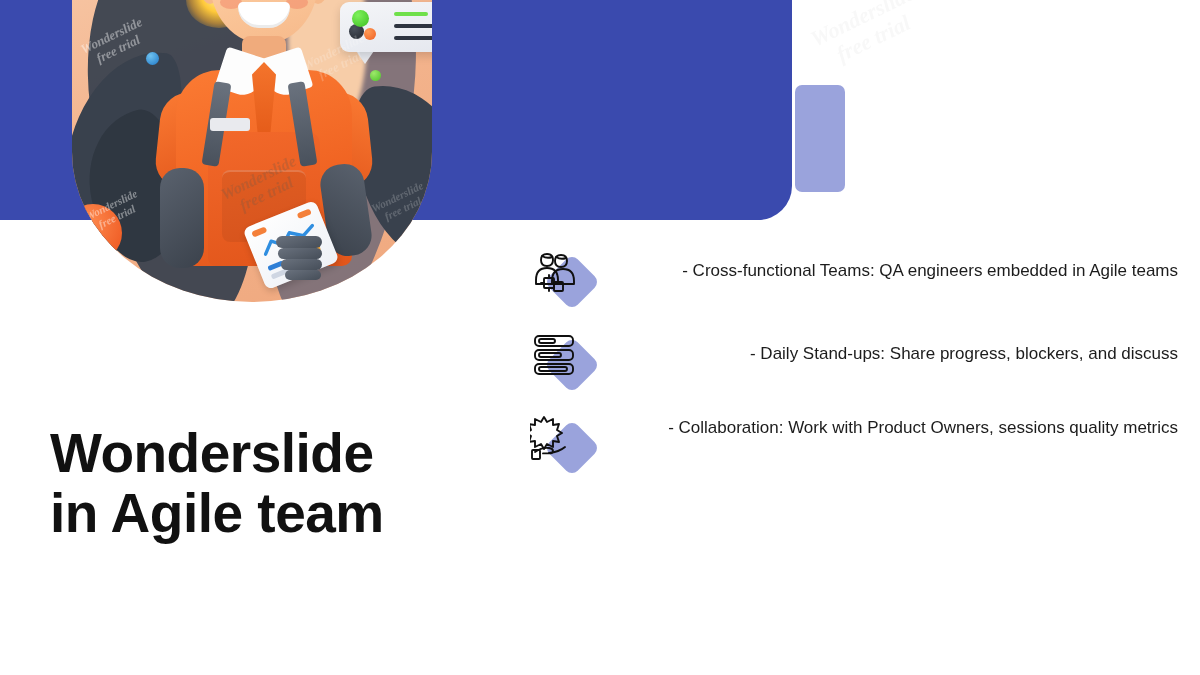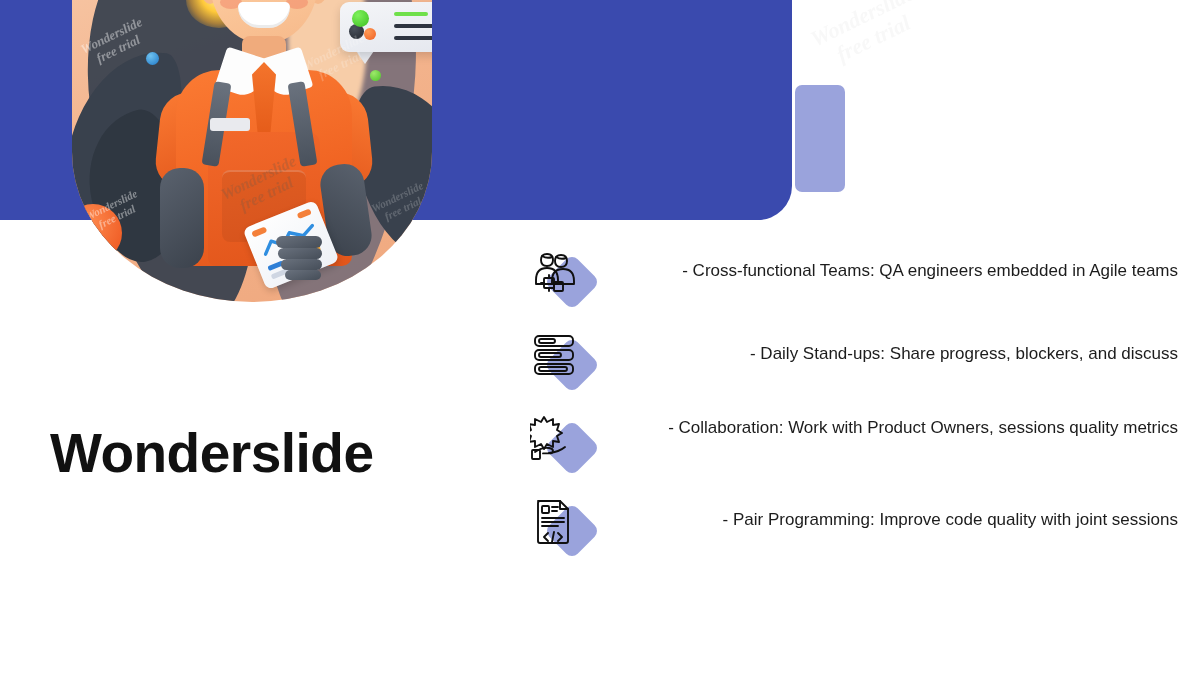--- a/index.html
+++ b/index.html
@@ -397,20 +397,21 @@
       </div>
     </div>
   </div>
 
   <div class="wm" style="left:812px; top:2px; color:rgba(150,150,160,.07); font-size:22px; z-index:2;">
     <span>Wonderslide</span><br><span>free trial</span>
   </div>
 
   <div class="title">
     <div>Wonderslide</div>
+    <div>in Agile team</div>
   </div>
 
   <div class="bullets">
 
     <div class="bullet-row">
       <div class="bullet-icon">
         <div class="icon-shadow"></div>
         <svg class="icon-glyph" viewBox="0 0 50 50">
           <g fill="none" stroke="#101010" stroke-width="1.9" stroke-linejoin="round" stroke-linecap="round">
             <path d="M11 12 q0-6 6-6 q6 0 6 6 q0 6-6 6 q-6 0-6-6 Z"></path>
@@ -453,32 +454,16 @@
             <path d="M14 3 l3 5 l6 -3 l0 6 l6 -1 l-2 6 l5 3 l-5 3 l2 6 l-6 -1 l0 6 l-6 -3 l-3 5 l-3 -5 l-6 3 l0 -6 l-6 1 l2 -6 l-5 -3 l5 -3 l-2 -6 l6 1 l0 -6 l6 3 Z"></path>
             <path d="M5 38 q7 -5 14 -4 q4 .6 4 3 q0 2.4 -4 2.4 h-6"></path>
             <rect x="2" y="36" width="8" height="9" rx="1"></rect>
             <path d="M19 39 q10 -1 16 -6"></path>
           </g>
         </svg>
       </div>
       <div class="bullet-text">- Collaboration: Work with Product Owners, sessions quality metrics</div>
     </div>
 
-    <div class="bullet-row">
-      <div class="bullet-icon">
-        <div class="icon-shadow"></div>
-        <svg class="icon-glyph" viewBox="0 0 50 50">
-          <g fill="none" stroke="#101010" stroke-width="1.9" stroke-linejoin="round" stroke-linecap="round">
-            <path d="M8 4 h22 l8 8 v32 q0 2 -2 2 H10 q-2 0 -2 -2 V6 q0 -2 2 -2 Z"></path>
-            <path d="M30 4 v8 h8"></path>
-            <rect x="12" y="9" width="7" height="7" rx="1"></rect>
-            <path d="M22 10 h6 M22 14 h5"></path>
-            <path d="M12 21 h22 M12 25 h22 M12 29 h16"></path>
-            <path d="M18 36 l-4 4 l4 4 M28 36 l4 4 l-4 4 M24 35 l-2 10"></path>
-          </g>
-        </svg>
-      </div>
-      <div class="bullet-text">- Pair Programming: Improve code quality with joint sessions</div>
-    </div>
 
 
   </div>
 </div>
 
 </body></html>

